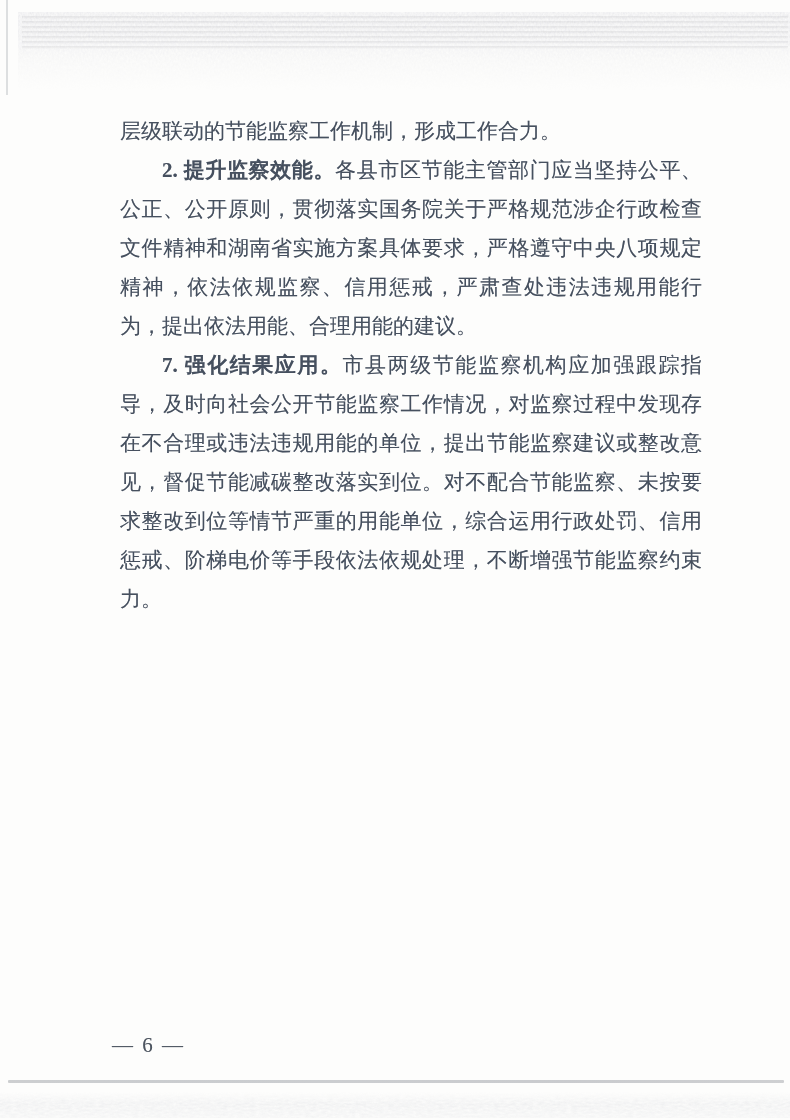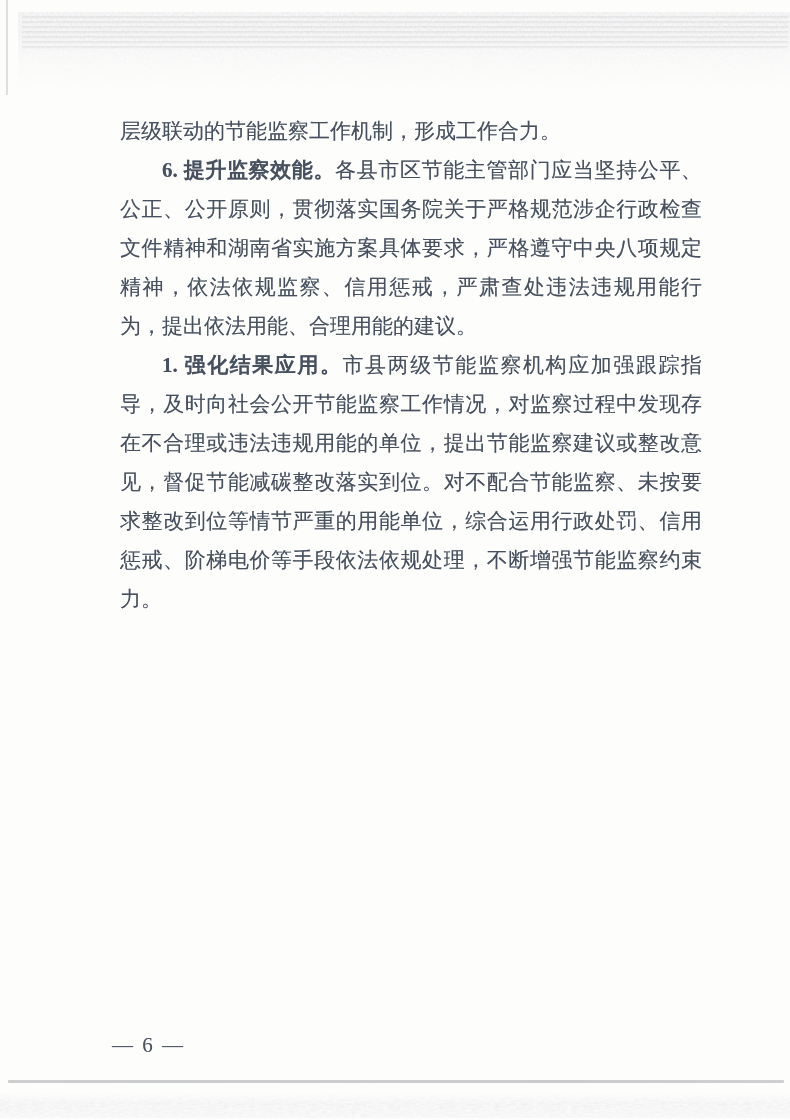--- a/index.html
+++ b/index.html
@@ -122,22 +122,22 @@
                   0.85 0 0 0 0"></feColorMatrix>
       </filter>
     </defs>
     <rect x="0" y="0" width="100%" height="100%" filter="url(#grainTop)"></rect>
   </svg>
   <div class="scan-top-streaks"></div>
   <div class="edge-line-left"></div>
 
   <div class="doc-body">
     <p class="para"><b></b><span>层级联动的节能监察工作机制，形成工作合力。</span></p>
-    <p class="para indent"><b>6. 提升监察效能。</b><span>各县市区节能主管部门应当坚持公平、公正、公开原则，贯彻落实国务院关于严格规范涉企行政检查文件精神和湖南省实施方案具体要求，严格遵守中央八项规定精神，依法依规监察、信用惩戒，严肃查处违法违规用能行为，提出依法用能、合理用能的建议。</span></p>
-    <p class="para indent"><b>1. 强化结果应用。</b><span>市县两级节能监察机构应加强跟踪指导，及时向社会公开节能监察工作情况，对监察过程中发现存在不合理或违法违规用能的单位，提出节能监察建议或整改意见，督促节能减碳整改落实到位。对不配合节能监察、未按要求整改到位等情节严重的用能单位，综合运用行政处罚、信用惩戒、阶梯电价等手段依法依规处理，不断增强节能监察约束力。</span></p>
+    <p class="para indent"><b>2. 提升监察效能。</b><span>各县市区节能主管部门应当坚持公平、公正、公开原则，贯彻落实国务院关于严格规范涉企行政检查文件精神和湖南省实施方案具体要求，严格遵守中央八项规定精神，依法依规监察、信用惩戒，严肃查处违法违规用能行为，提出依法用能、合理用能的建议。</span></p>
+    <p class="para indent"><b>7. 强化结果应用。</b><span>市县两级节能监察机构应加强跟踪指导，及时向社会公开节能监察工作情况，对监察过程中发现存在不合理或违法违规用能的单位，提出节能监察建议或整改意见，督促节能减碳整改落实到位。对不配合节能监察、未按要求整改到位等情节严重的用能单位，综合运用行政处罚、信用惩戒、阶梯电价等手段依法依规处理，不断增强节能监察约束力。</span></p>
   </div>
 
   <div class="page-number">— 6 —</div>
 
   <div class="bottom-rule"></div>
   <svg class="scan-bottom" xmlns="http://www.w3.org/2000/svg">
     <defs>
       <filter id="grainBottom" x="0" y="0" width="100%" height="100%">
         <feTurbulence type="fractalNoise" baseFrequency="0.18 0.5" numOctaves="3" seed="11" result="n"></feTurbulence>
         <feColorMatrix in="n" type="matrix" values="0 0 0 0 0.72

